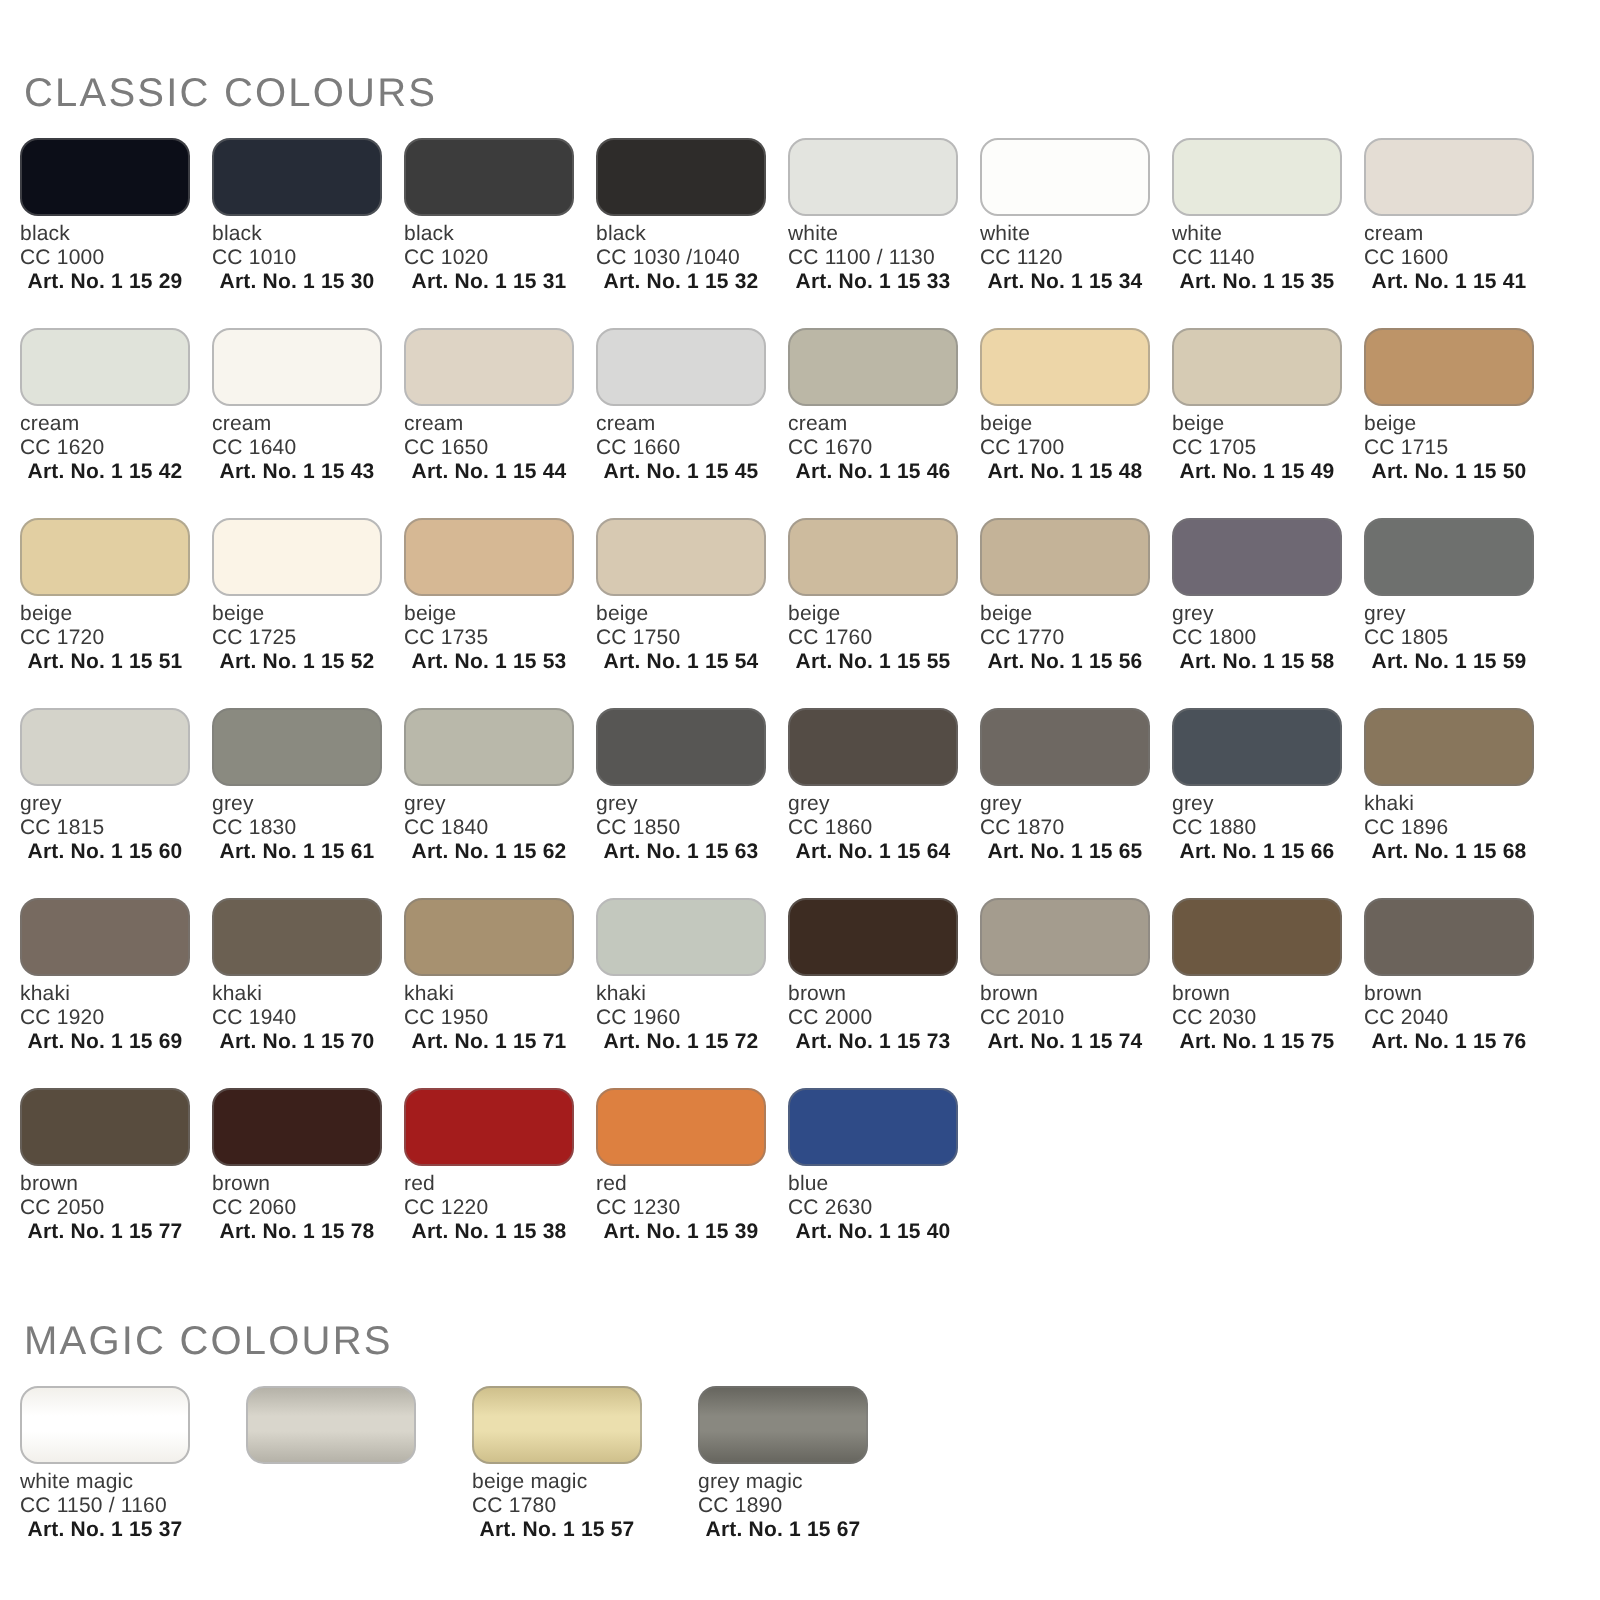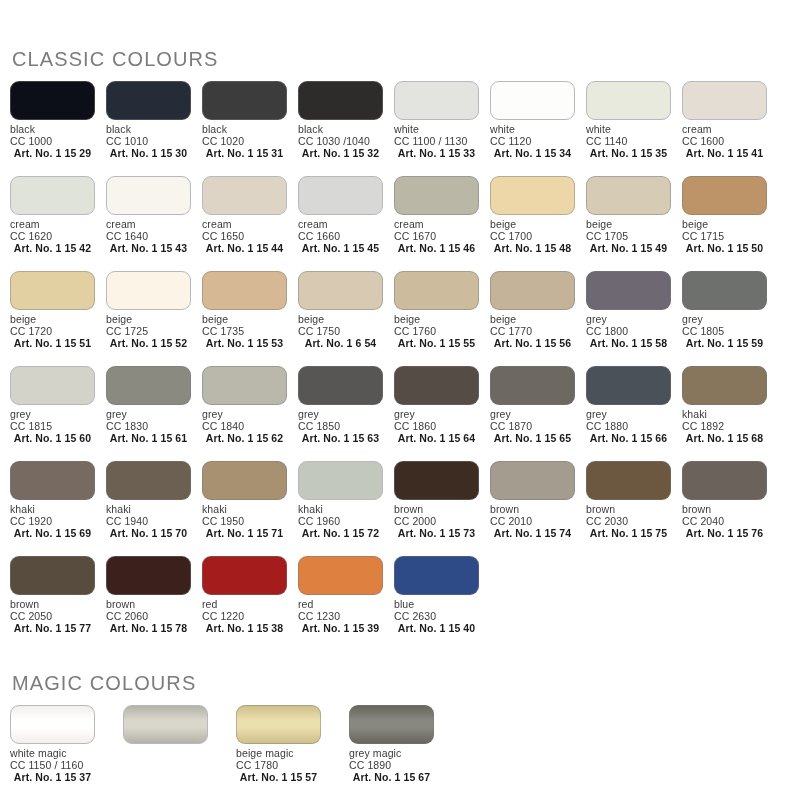--- a/index.html
+++ b/index.html
@@ -12,21 +12,21 @@
     height: 800px;
     font-family: "Liberation Sans", sans-serif;
     color: #2b2b2b;
     overflow: hidden;
   }
   .page {
     position: relative;
     width: 800px;
     height: 800px;
     box-sizing: border-box;
-    padding: 12px 10px;
+    padding: 0 10px;
   }
   .section-title {
     font-size: 20px;
     letter-spacing: 1.1px;
     font-weight: 400;
     color: #7c7c7c;
     margin: 0;
     padding: 0 0 0 2px;
     line-height: 1;
   }
@@ -239,21 +239,21 @@
             <div class="lbl-name">beige</div>
             <div class="lbl-code">CC 1735</div>
             <div class="lbl-art">Art. No. 1 15 53</div>
           </div>
         </div>
         <div class="swatch-cell">
           <div class="chip" style="background: rgb(215, 201, 178);"></div>
           <div class="labels">
             <div class="lbl-name">beige</div>
             <div class="lbl-code">CC 1750</div>
-            <div class="lbl-art">Art. No. 1 6 54</div>
+            <div class="lbl-art">Art. No. 1 15 54</div>
           </div>
         </div>
         <div class="swatch-cell">
           <div class="chip" style="background: rgb(205, 187, 158);"></div>
           <div class="labels">
             <div class="lbl-name">beige</div>
             <div class="lbl-code">CC 1760</div>
             <div class="lbl-art">Art. No. 1 15 55</div>
           </div>
         </div>
@@ -334,21 +334,21 @@
           <div class="labels">
             <div class="lbl-name">grey</div>
             <div class="lbl-code">CC 1880</div>
             <div class="lbl-art">Art. No. 1 15 66</div>
           </div>
         </div>
         <div class="swatch-cell">
           <div class="chip" style="background: rgb(136, 118, 92);"></div>
           <div class="labels">
             <div class="lbl-name">khaki</div>
-            <div class="lbl-code">CC 1892</div>
+            <div class="lbl-code">CC 1896</div>
             <div class="lbl-art">Art. No. 1 15 68</div>
           </div>
         </div>
         <div class="swatch-cell">
           <div class="chip" style="background: rgb(119, 106, 96);"></div>
           <div class="labels">
             <div class="lbl-name">khaki</div>
             <div class="lbl-code">CC 1920</div>
             <div class="lbl-art">Art. No. 1 15 69</div>
           </div>

